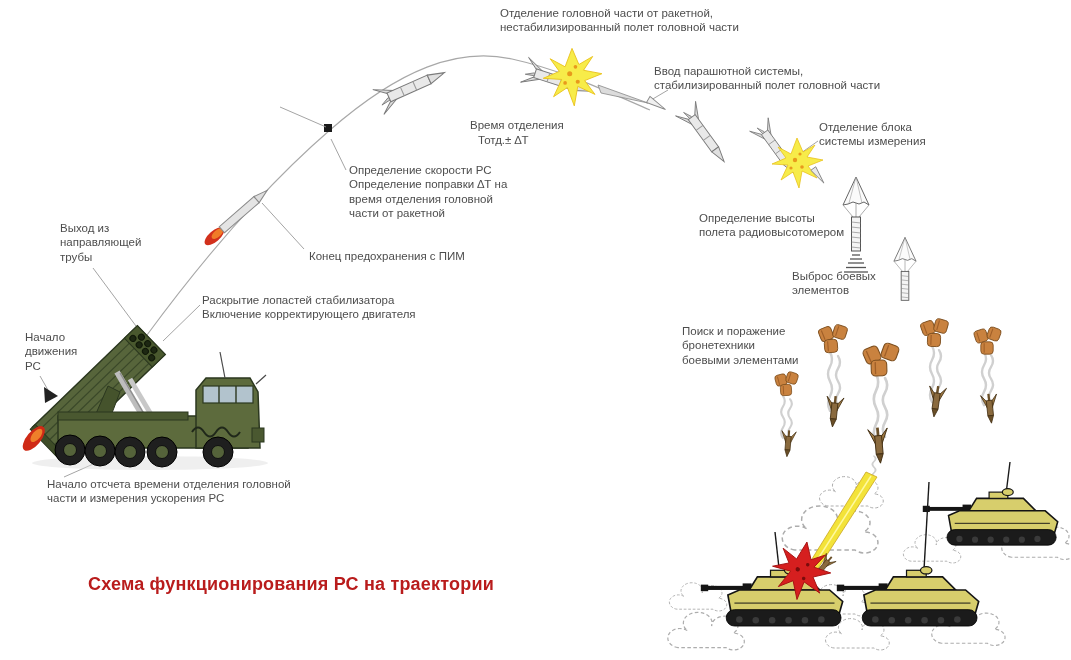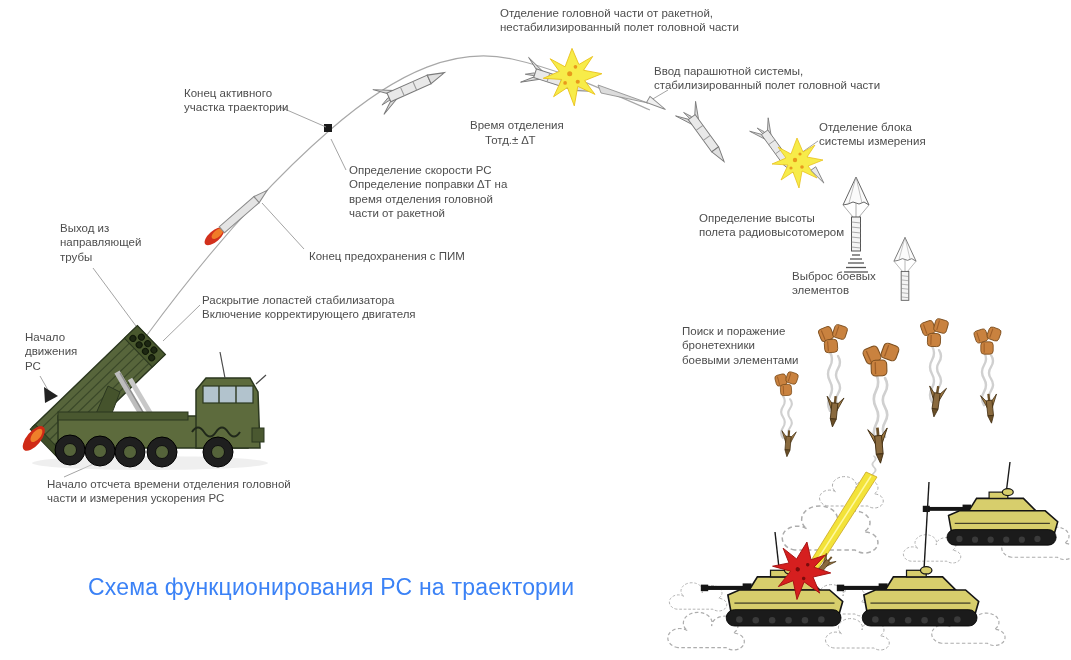--- a/index.html
+++ b/index.html
@@ -1,21 +1,21 @@
 <!DOCTYPE html>
 <html><head>
 <meta charset="utf-8">
 <style>
   html,body{margin:0;padding:0;background:#ffffff;}
   .stage{position:relative;width:1071px;height:660px;background:#ffffff;overflow:hidden;
          font-family:"Liberation Sans",sans-serif;}
   .scene{position:absolute;left:0;top:0;}
   .lbl{position:absolute;font-size:11.5px;line-height:1.26;color:#4d4d4d;white-space:pre-line;}
-  .lbl .sub{display:block;margin-left:15px;}
-  .title{position:absolute;font-size:23px;font-weight:normal;color:#3b82f6;letter-spacing:.2px;}
+  .lbl .sub{display:block;margin-left:8px;}
+  .title{position:absolute;font-size:18px;font-weight:bold;color:#b91c1c;letter-spacing:.2px;}
 </style>
 </head>
 <body>
 
 <div class="stage">
 
 <svg class="scene" width="1071" height="660" viewBox="0 0 1071 660">
   <defs>
     <g id="finrocket">
       <polygon points="-22,-4 -33,-13 -15,-4" fill="#dcdcdc" stroke="#7a7a7a" stroke-width="0.9"></polygon>
@@ -249,22 +249,20 @@
   <use href="#tank" transform="translate(918,608) scale(0.82)"></use>
   <line x1="779" y1="568" x2="775" y2="532" stroke="#1a1a1a" stroke-width="1.4"></line>
   <use href="#tank" transform="translate(782,608) scale(0.82)"></use>
   <use href="#redburst" transform="translate(801,570) scale(1.1) rotate(12)"></use>
 </svg>
 
 <div class="lbl" style="left:500px;top:6px">Отделение головной части от ракетной,
 нестабилизированный полет головной части</div>
 <div class="lbl" style="left:654px;top:64px">Ввод парашютной системы,
 стабилизированный полет головной части</div>
-<div class="lbl" style="left:184px;top:86px">Конец активного
-участка траектории</div>
 <div class="lbl" style="left:470px;top:104px">
   <span>Время отделения</span>
   <span class="sub">Тотд.± ∆Т</span>
 </div>
 <div class="lbl" style="left:819px;top:120px">Отделение блока
 системы измерения</div>
 <div class="lbl" style="left:349px;top:163px">Определение скорости РС
 Определение поправки ∆Т на
 время отделения головной
 части от ракетной</div>

